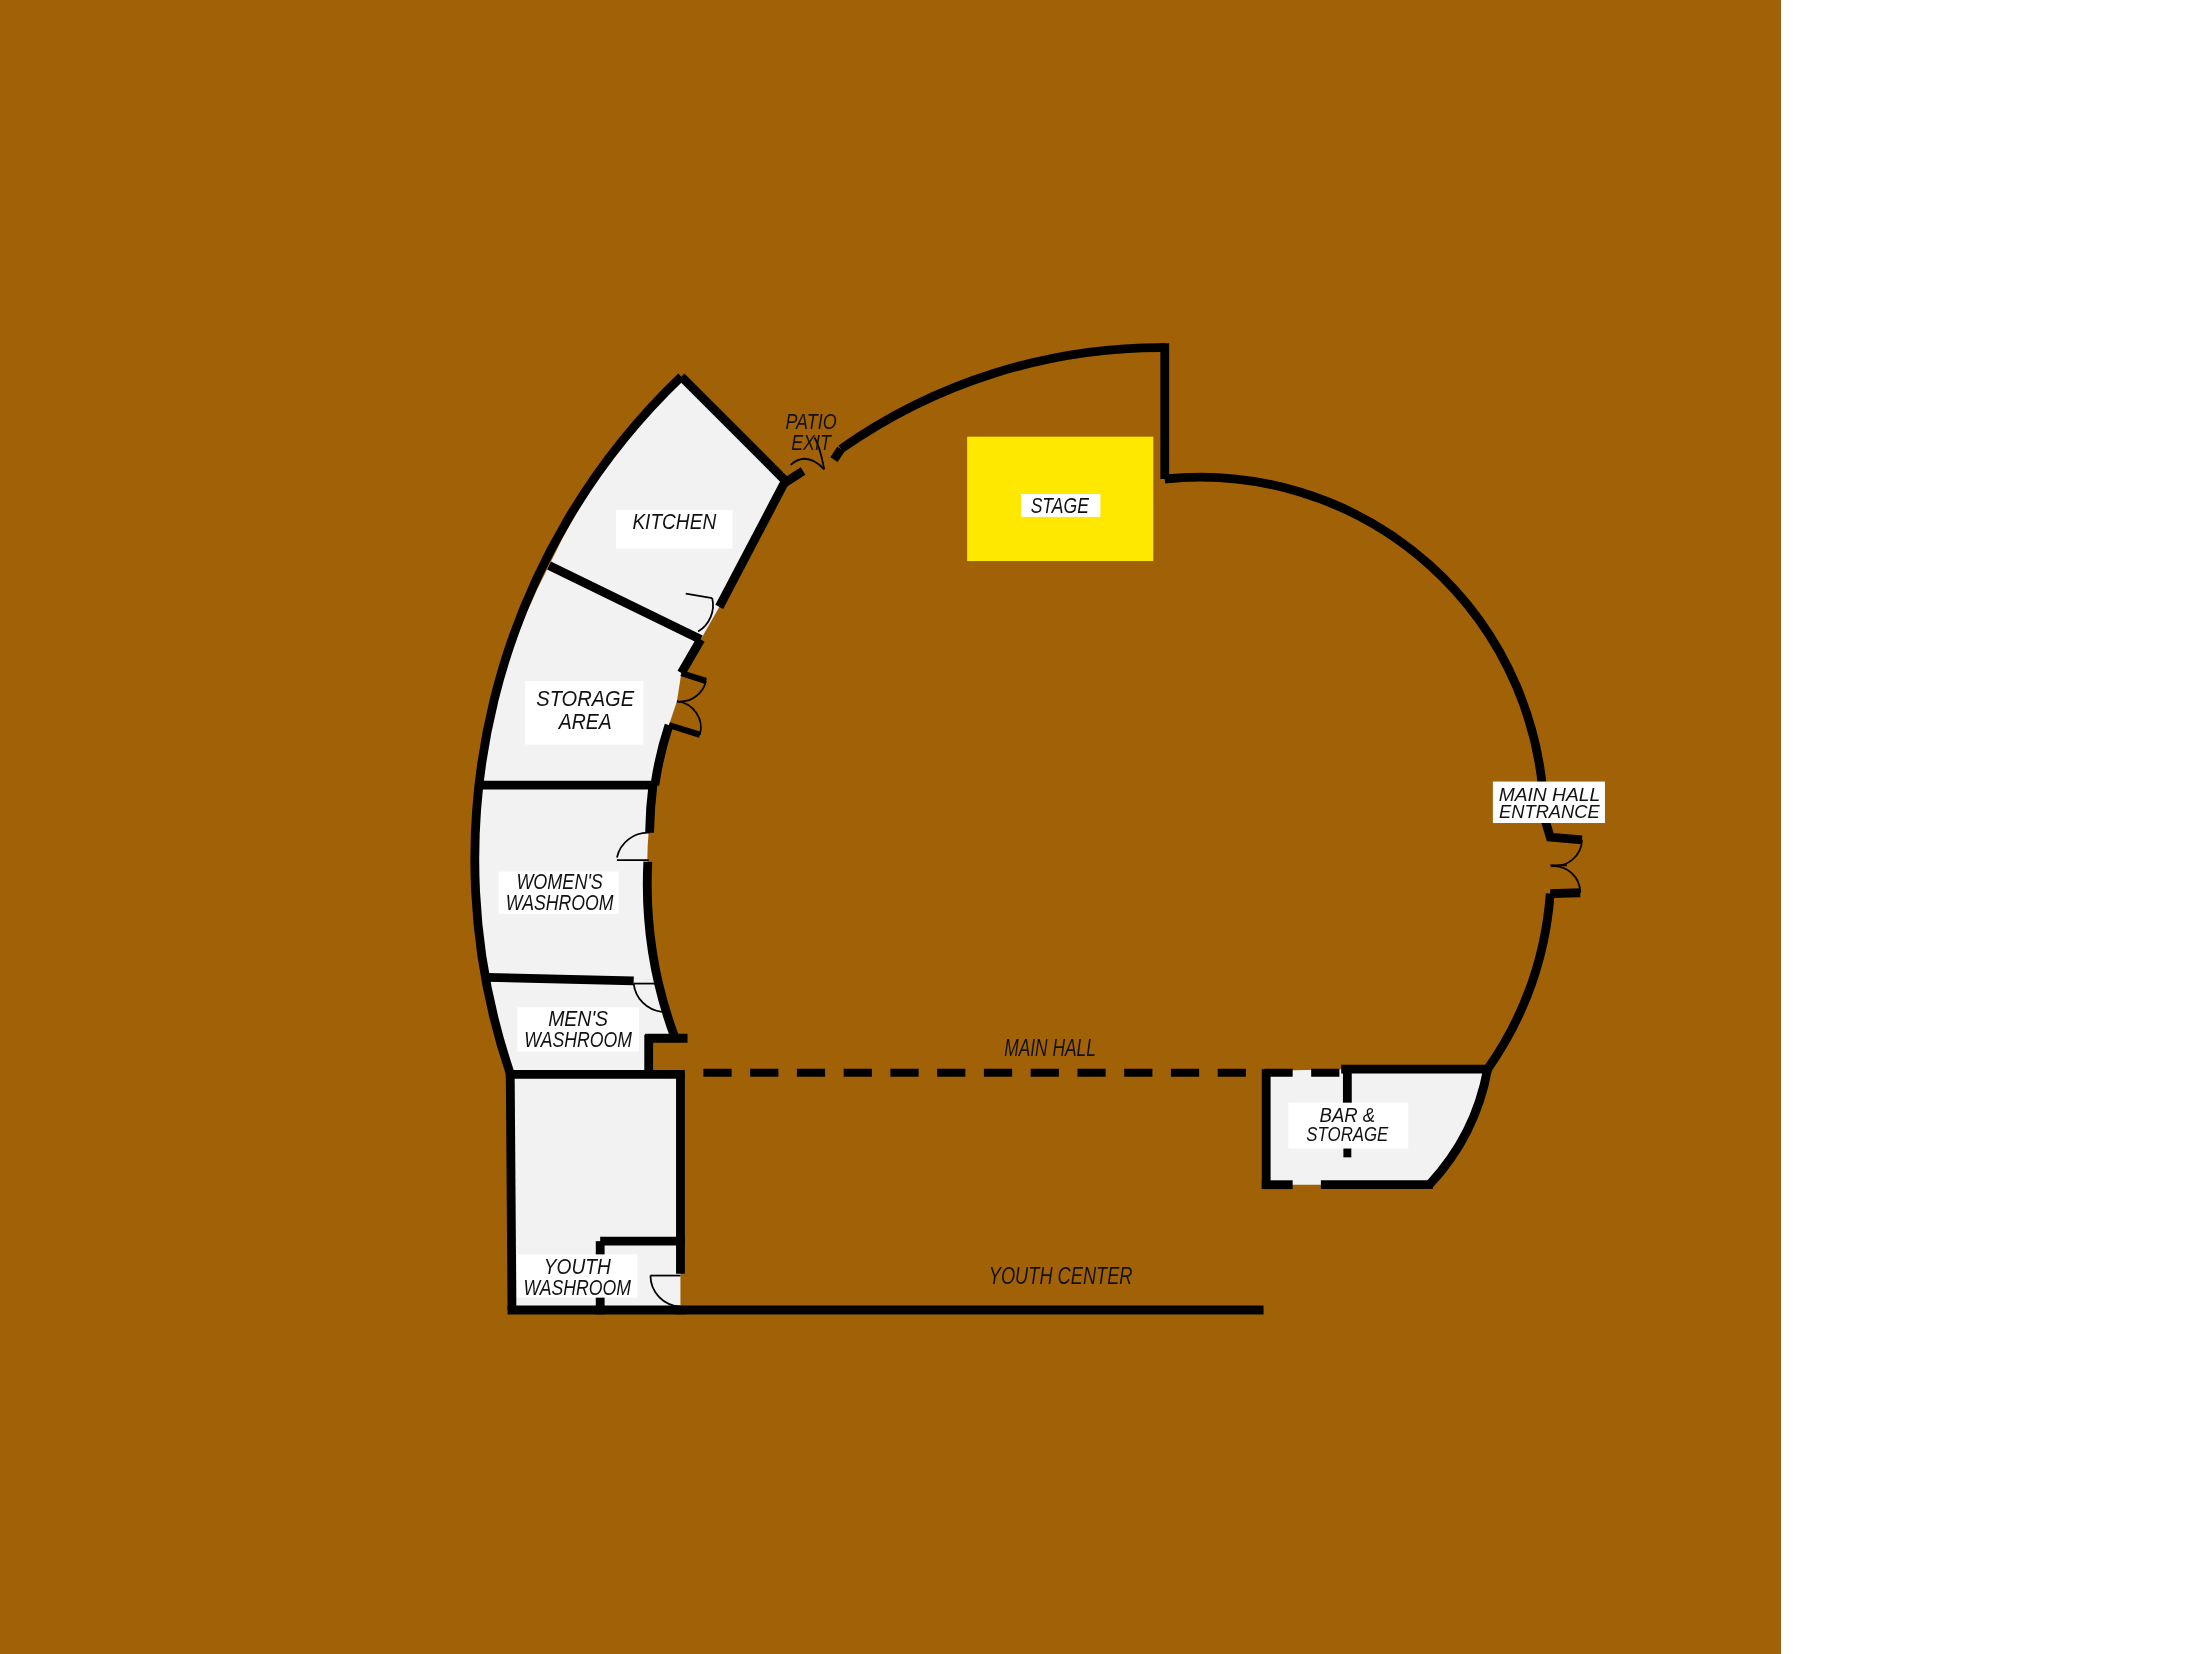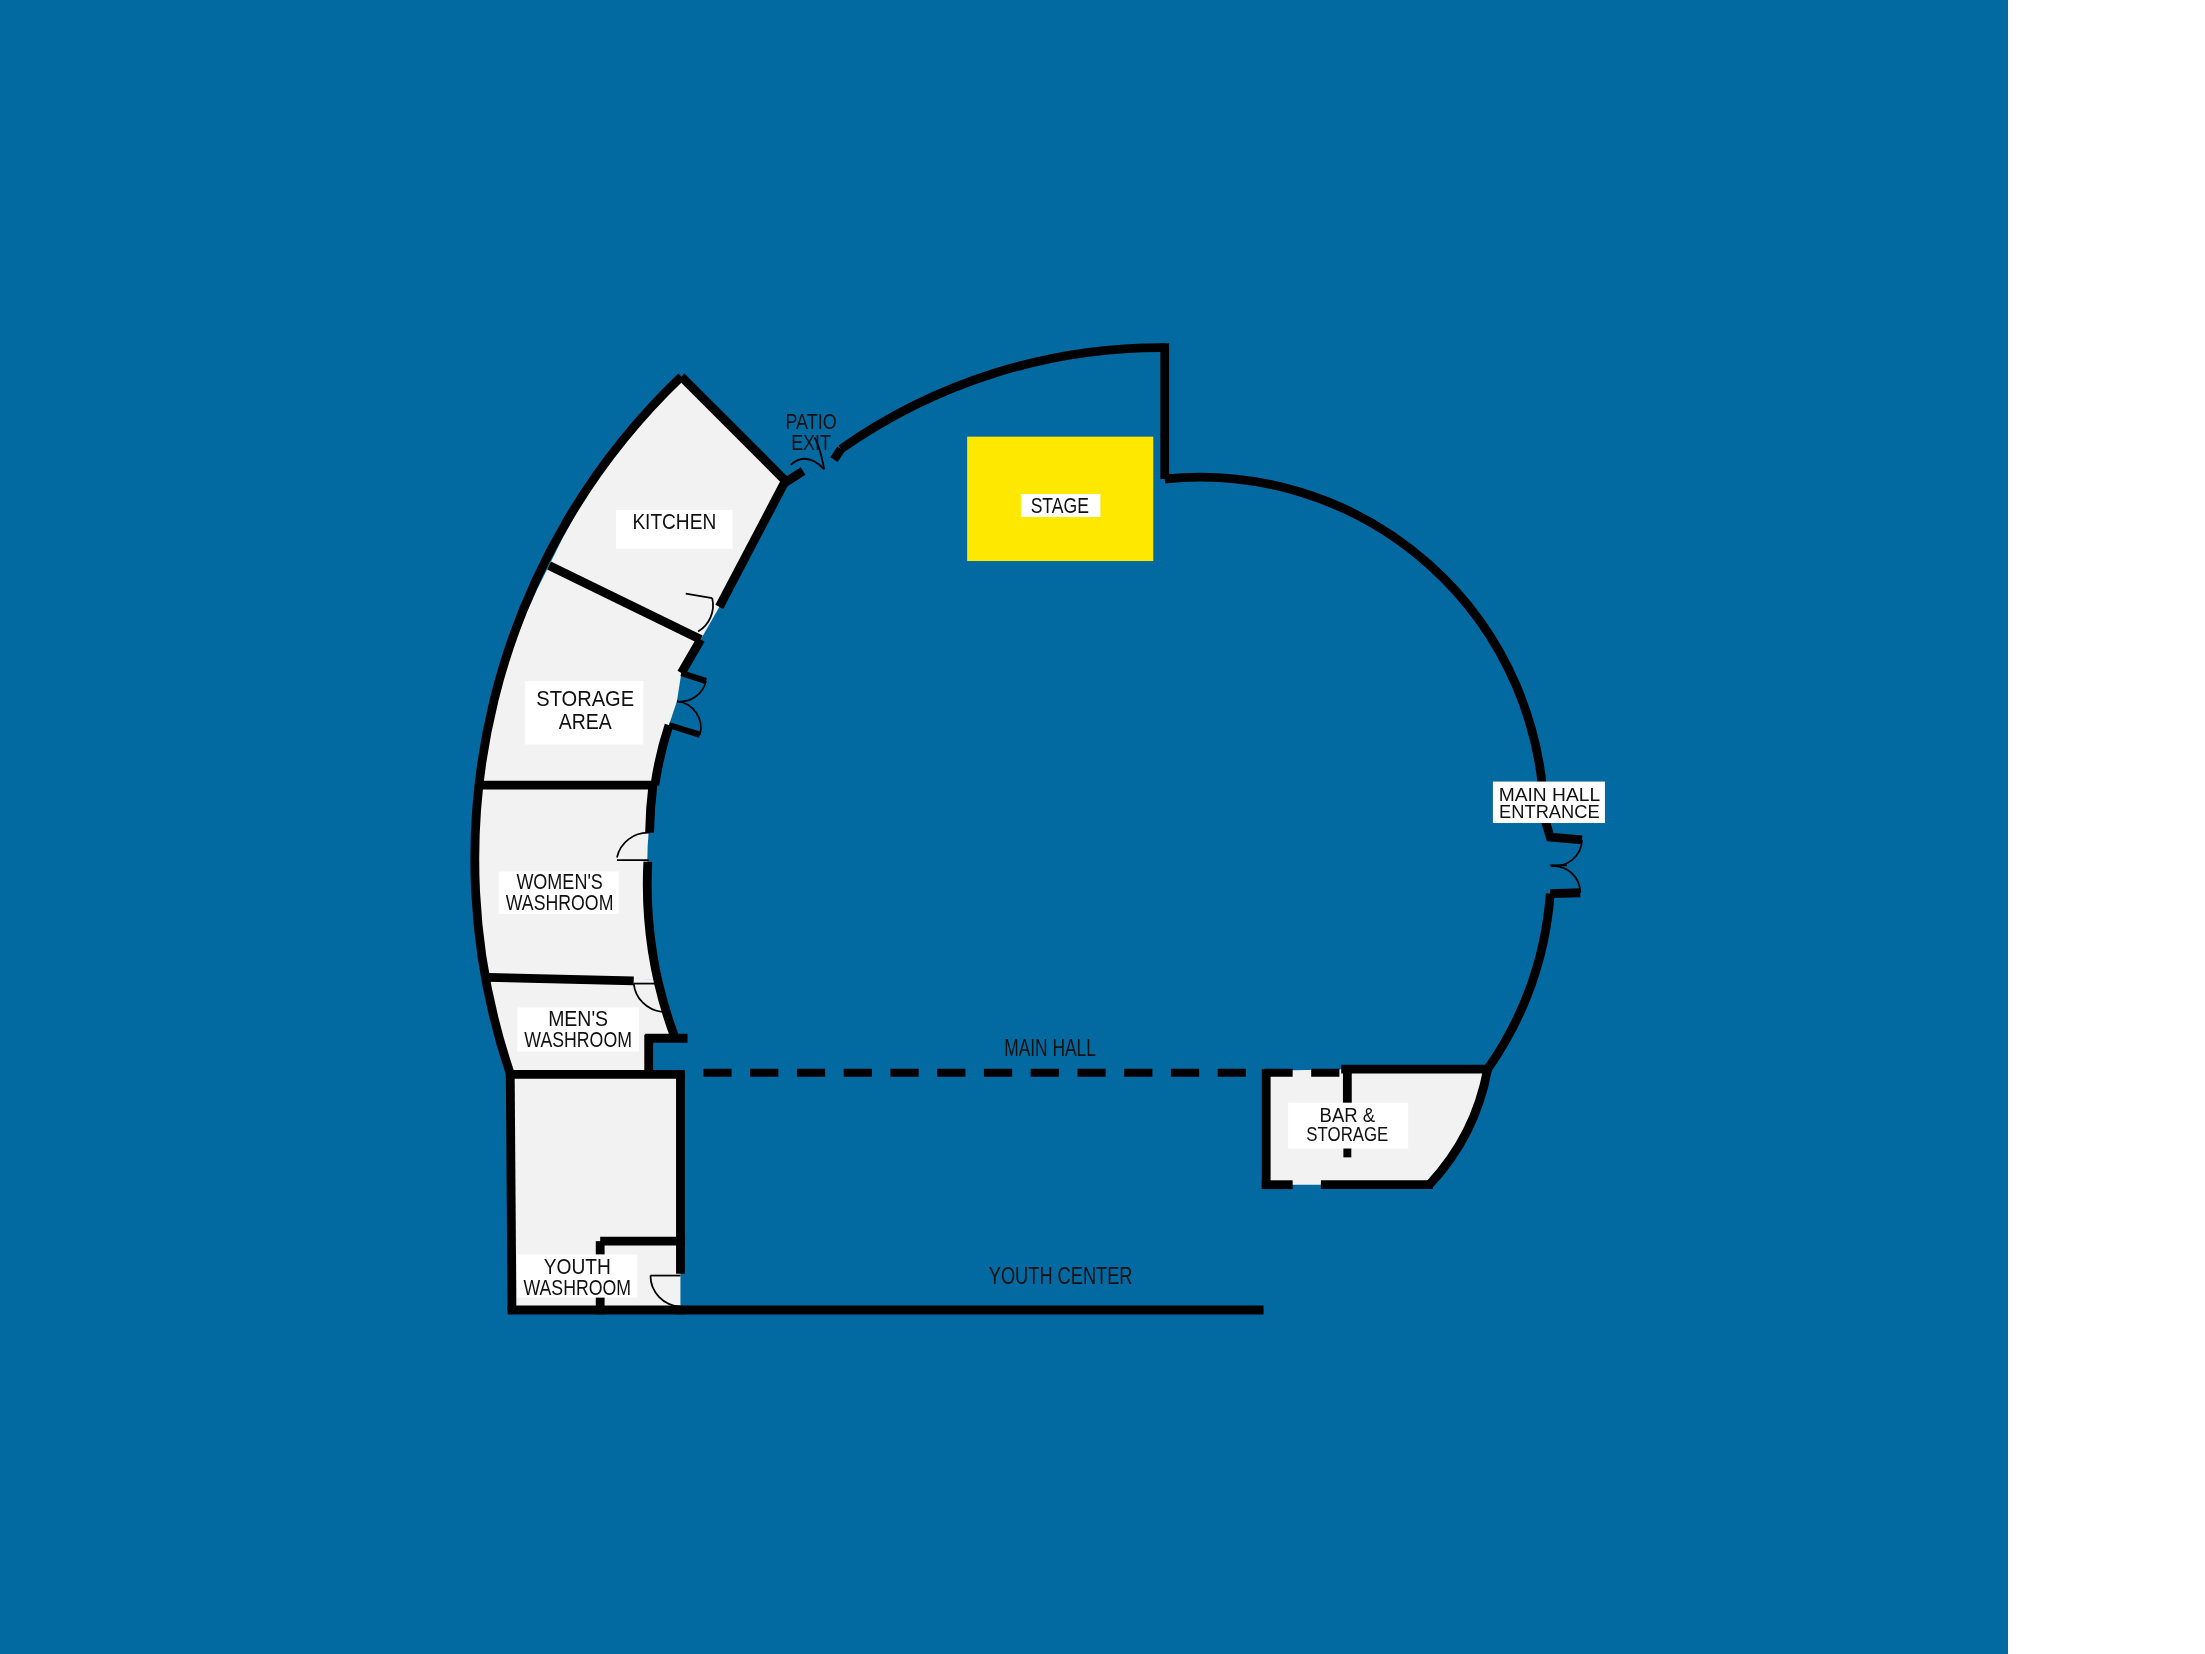--- a/index.html
+++ b/index.html
@@ -1,16 +1,16 @@
 <!DOCTYPE html>
 <html style="font-size:14px"><head>
 <meta charset="utf-8">
 <style>
   html,body{margin:0;padding:0;background:#ffffff;}
-  .page{width:2008px;height:1654px;position:relative;background:#0369a1;overflow:hidden;}
+  .page{width:1781px;height:1654px;position:relative;background:#a16207;overflow:hidden;font-style:italic;}
   svg{display:block;}
   text{font-family:"Liberation Sans", sans-serif;fill:#111111;}
   .lbl{font-size:26px;}
   .lbl-sm{font-size:22px;}
   .lbl-xs{font-size:21px;}
   .lbl-stage{font-size:24px;}
   .lbl-big{font-size:27px;}
   .wall{stroke:#000000;stroke-width:10;fill:none;stroke-linecap:butt;}
   .wall7{stroke:#000000;stroke-width:7;fill:none;}
   .wall9{stroke:#000000;stroke-width:9;fill:none;}

